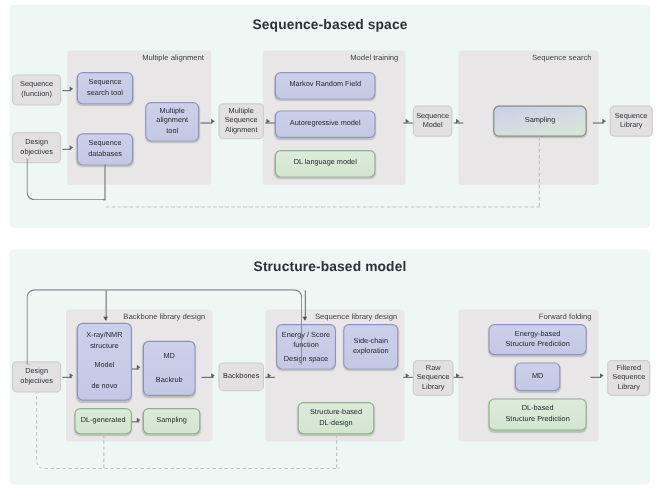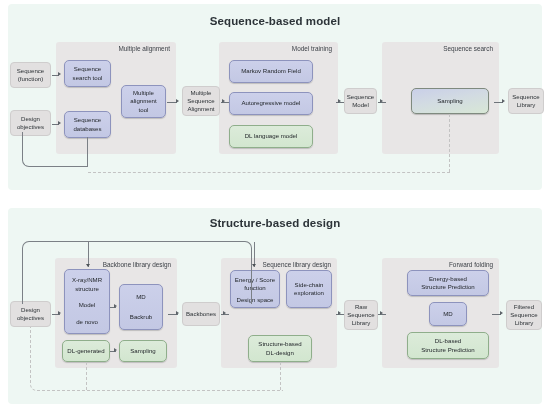--- a/index.html
+++ b/index.html
@@ -43,21 +43,21 @@
   .rnd{position:absolute;border:1px solid #7b8086;border-radius:7px;}
   .rnd-light{position:absolute;border:1px solid #c3c3c3;border-radius:7px;}
 </style>
 </head>
 <body>
 
 <div id="root">
 
   <div class="card" id="card-top">
 
-    <div class="card-title" style="top:11px;">Sequence-based model</div>
+    <div class="card-title" style="top:11px;">Sequence-based space</div>
 
     <div class="panel" style="left:48px;top:38px;width:120px;height:112px;">
       <div class="panel-label">Multiple alignment</div>
     </div>
 
     <div class="panel" style="left:211px;top:38px;width:119px;height:112px;">
       <div class="panel-label">Model training</div>
     </div>
 
     <div class="panel" style="left:374px;top:38px;width:117px;height:112px;">
@@ -146,21 +146,21 @@
          border-bottom-left-radius:7px;border-top-left-radius:0;border-bottom-right-radius:0;"></div>
     <div class="solid-h" style="left:78px;top:161.5px;width:2px;"></div>
     <div class="solid-v" style="left:79px;top:133px;height:29px;"></div>
 
     <div class="dashed-v" style="left:441px;top:110px;height:58px;"></div>
     <div class="dashed-h" style="left:80px;top:168px;width:362px;"></div>
   </div>
 
   <div class="card" id="card-bottom">
 
-    <div class="card-title" style="top:9px;">Structure-based design</div>
+    <div class="card-title" style="top:9px;">Structure-based model</div>
 
     <div class="panel" style="left:47px;top:50px;width:122px;height:110px;">
       <div class="panel-label">Backbone library design</div>
     </div>
 
     <div class="panel" style="left:213px;top:50px;width:116px;height:110px;">
       <div class="panel-label">Sequence library design</div>
     </div>
 
     <div class="panel" style="left:374px;top:50px;width:117px;height:110px;">

